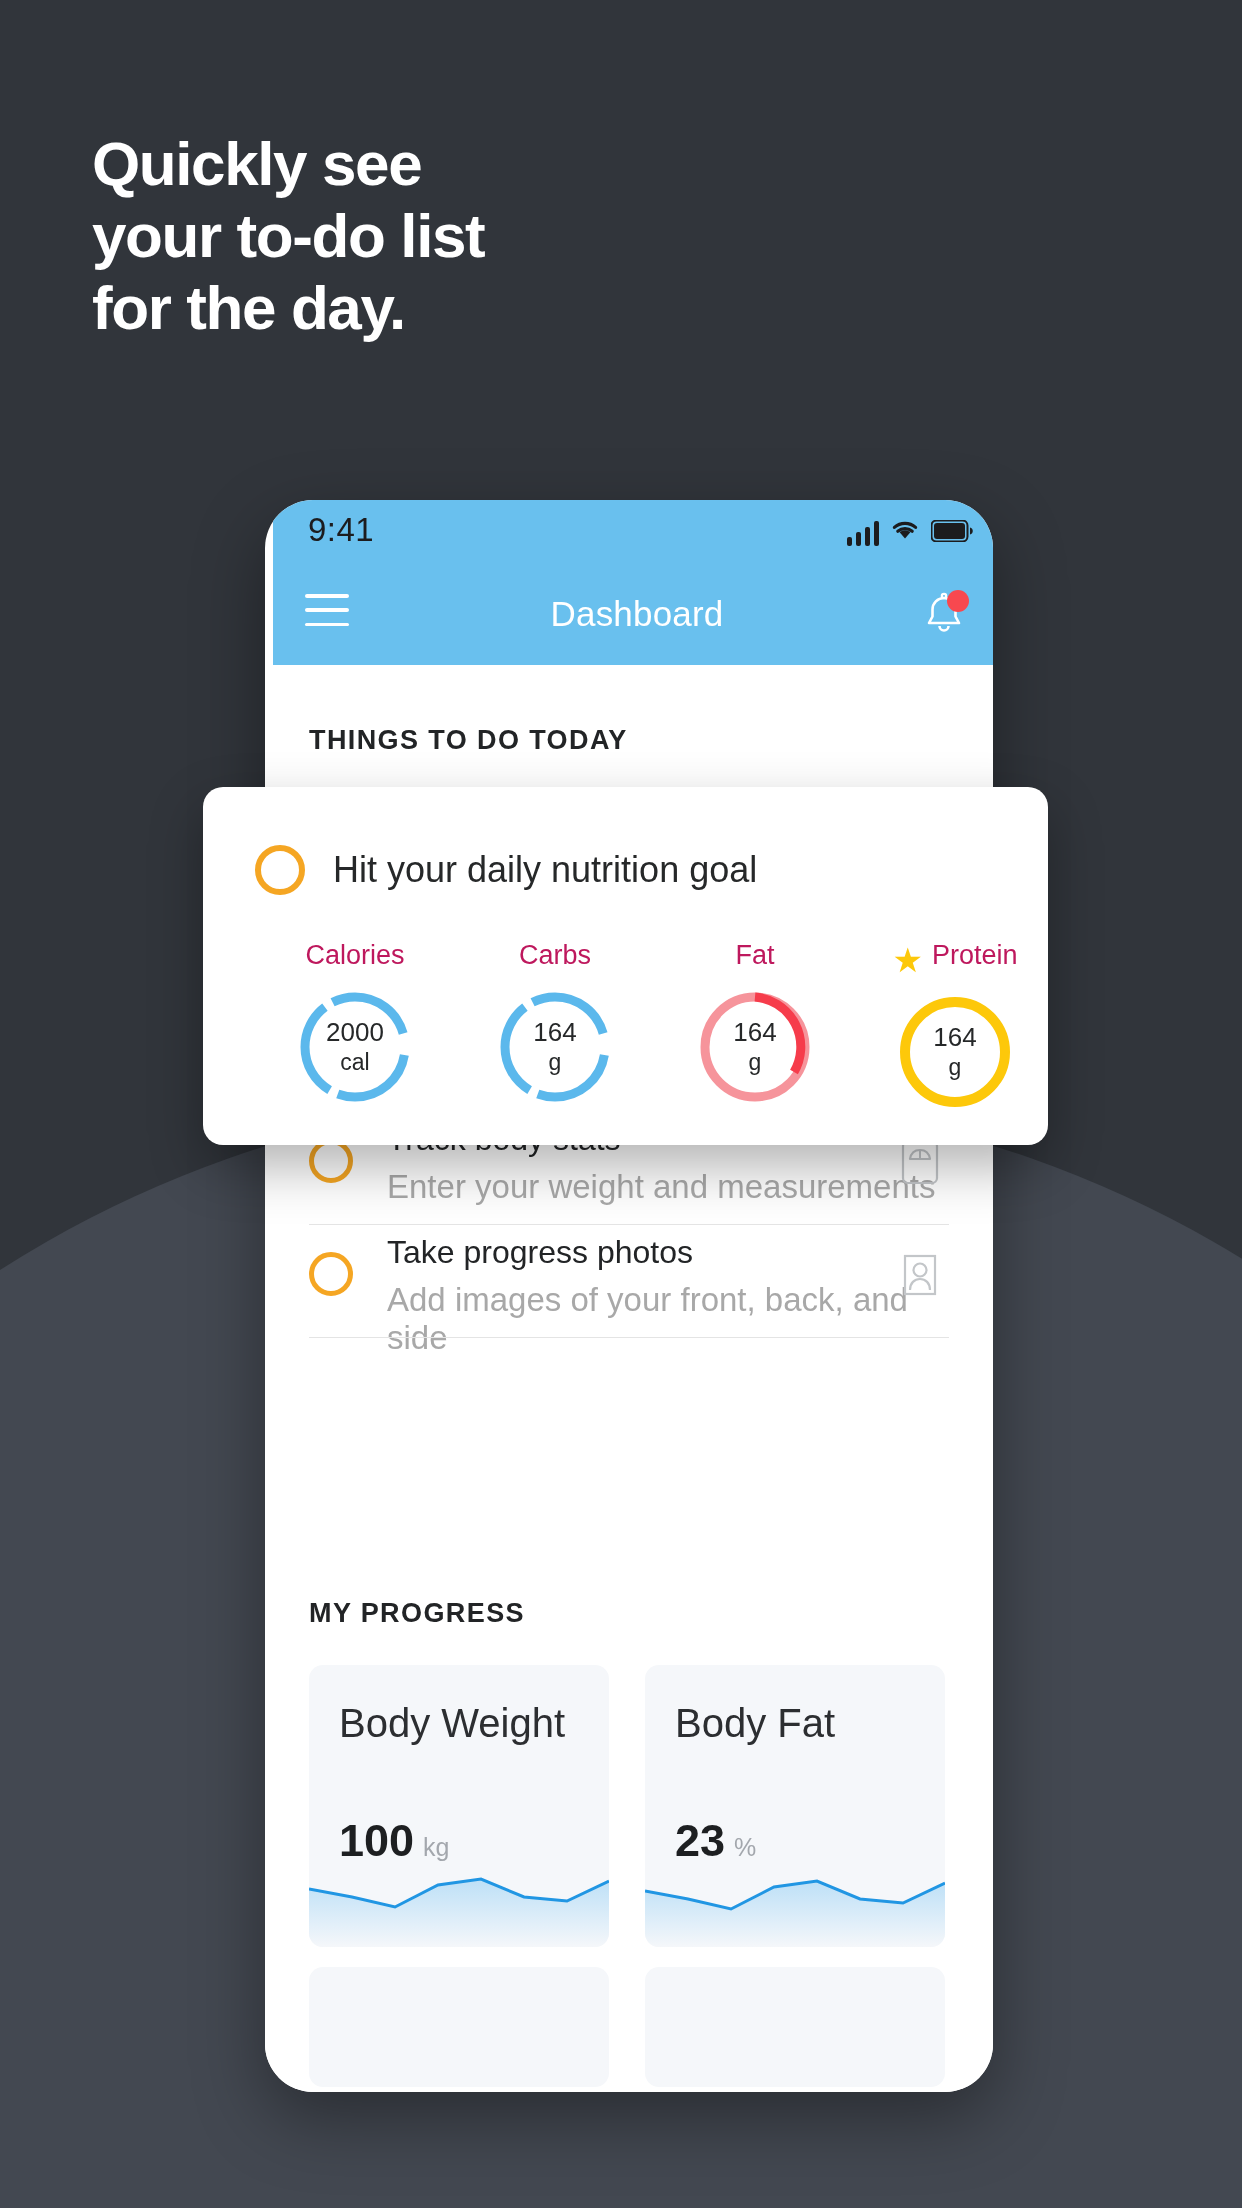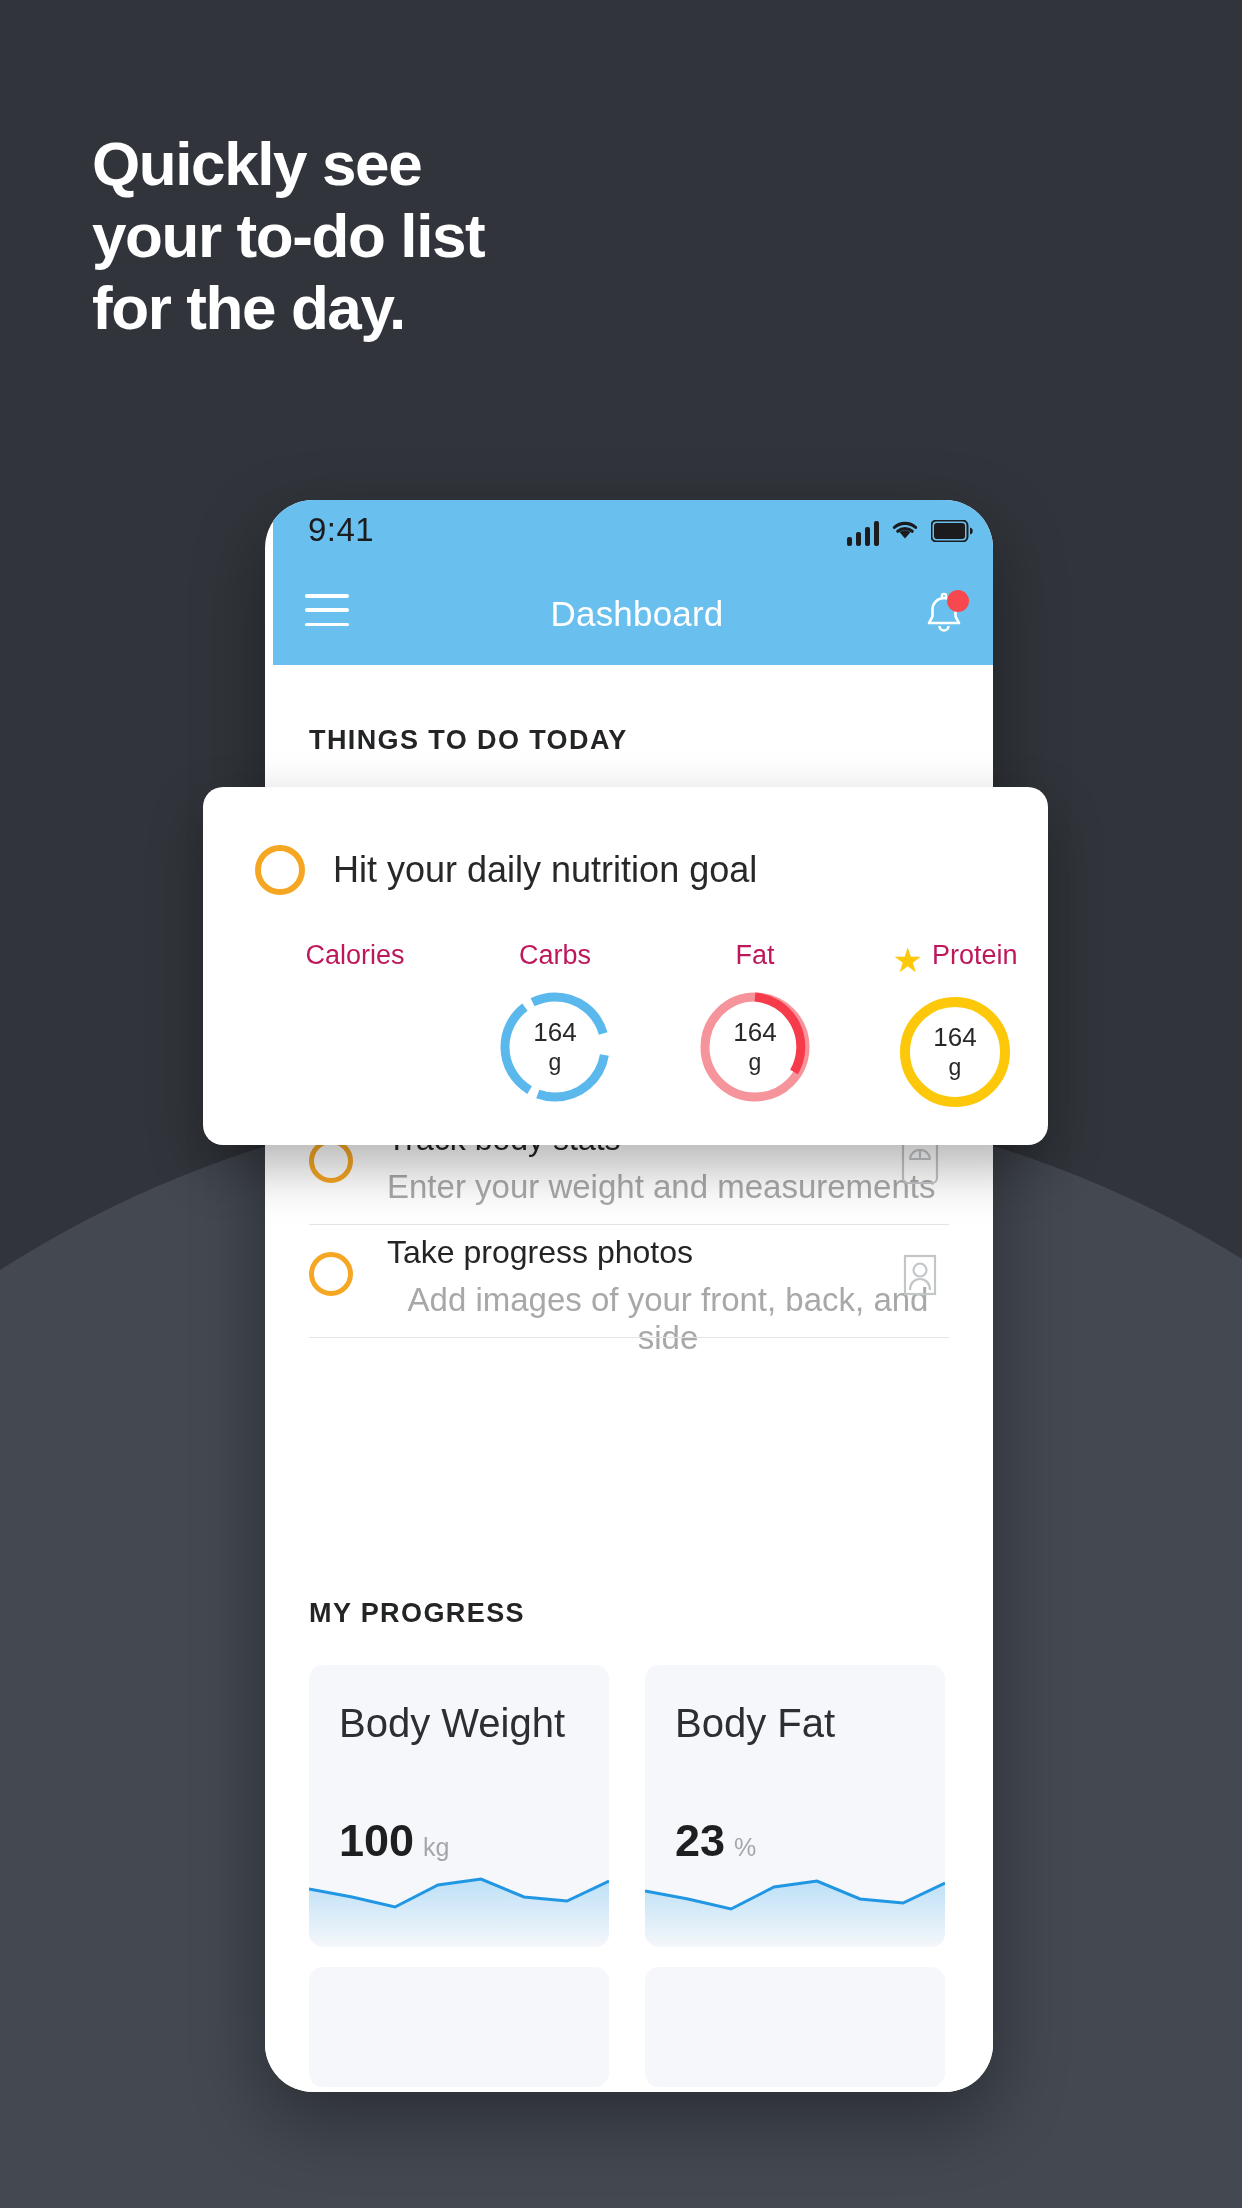--- a/index.html
+++ b/index.html
@@ -92,21 +92,20 @@
   }
   #bell-dot{
     position:absolute; right:2px; top:2px; width:22px; height:22px;
     border-radius:50%; background:#f8484f;
   }
 
   
   #screen-body{
     position:absolute; left:0; top:165px; width:100%; bottom:0;
     background:#ffffff;
-    text-align:center;
   }
   .section-title{
     position:absolute; left:44px;
     font-size:27px; font-weight:bold; color:#222426;
     letter-spacing:1.4px;
   }
   #title-todo{ top:60px; }
   #title-progress{ top:933px; }
 
   
@@ -343,20 +342,29 @@
     <div class="pcard" id="pcard-fat2"></div>
   </div>
 </div>
 
 <div id="nutrition-card">
   <div id="nutri-circle"></div>
   <div id="nutri-title">Hit your daily nutrition goal</div>
 
   <div class="macro" style="left:52px">
     <span class="macro-label">Calories</span>
+    <div class="macro-ring">
+      <svg width="116" height="116" viewBox="0 0 116 116">
+        <circle cx="58" cy="58" r="50" fill="none" stroke="#5bb8ec" stroke-width="9" stroke-dasharray="88 9 98 9 88 22" stroke-dashoffset="-8"></circle>
+      </svg>
+      <div class="macro-center">
+        <span>2000</span>
+        <span class="u">cal</span>
+      </div>
+    </div>
   </div>
 
   <div class="macro" style="left:252px">
     <span class="macro-label">Carbs</span>
     <div class="macro-ring">
       <svg width="116" height="116" viewBox="0 0 116 116">
         <circle cx="58" cy="58" r="50" fill="none" stroke="#5bb8ec" stroke-width="9" stroke-dasharray="88 9 98 9 88 22" stroke-dashoffset="-8"></circle>
       </svg>
       <div class="macro-center">
         <span>164</span>

